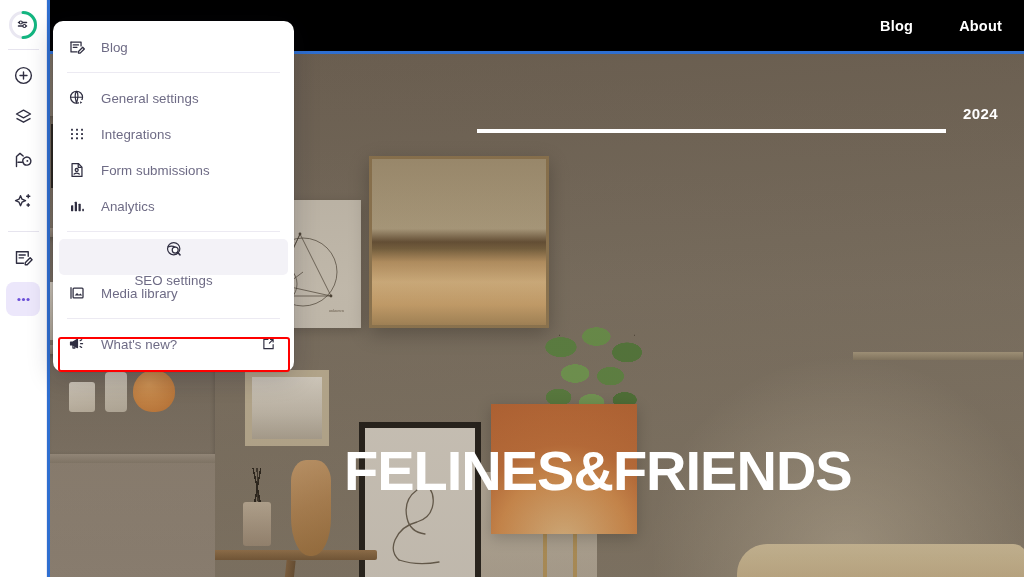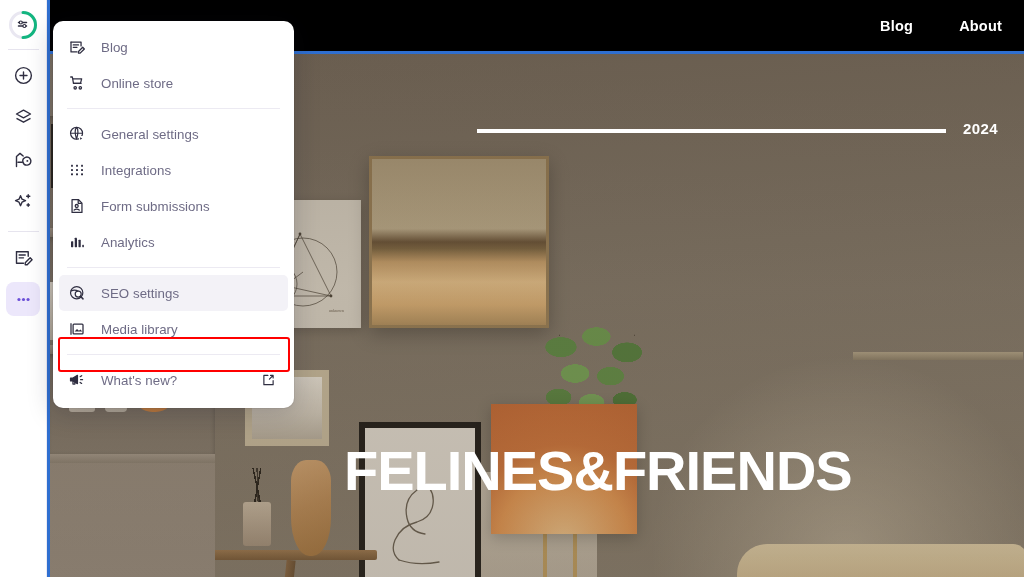--- a/index.html
+++ b/index.html
@@ -232,21 +232,21 @@
     background: linear-gradient(180deg, rgba(74,62,48,.30) 0%, rgba(74,62,48,.20) 45%, rgba(74,62,48,.26) 100%);
     pointer-events: none;
   }
 
   
   .hero-rule {
     position: absolute; left: 430px; top: 129px; width: 469px; height: 4px;
     background: #ffffff; z-index: 8;
   }
   .hero-year {
-    position: absolute; left: 916px; top: 120px;
+    position: absolute; left: 916px; top: 105px;
     color: #ffffff; font-size: 15px; font-weight: 700; letter-spacing: .4px;
     z-index: 8;
   }
   .hero-title {
     position: absolute; left: 297px; top: 443px;
     color: #ffffff; font-size: 56px; font-weight: 700;
     letter-spacing: -1px; line-height: 1; white-space: nowrap;
     z-index: 8;
   }
 
@@ -286,21 +286,21 @@
   }
   .menu-item .mi-icon {
     width: 20px; height: 20px; flex: 0 0 20px;
     display: flex; align-items: center; justify-content: center;
     color: #2f2e41;
   }
   .menu-item .mi-label {
     font-size: 13.3px; color: #6e6b85; letter-spacing: .05px;
     white-space: nowrap;
   }
-  .menu-item.hovered { background: #f3f2f7; }
+  .menu-item.hovered { background: #f3f2f7; flex-direction: column; }
   .menu-item .mi-ext {
     position: absolute; right: 12px; top: 50%; transform: translateY(-50%);
     color: #2f2e41; display: flex;
   }
   .menu-div { height: 1px; background: #eceaf2; margin: 7px 14px; }
 
   .highlight-box {
     position: absolute; left: 58px; top: 337px; width: 232px; height: 35px;
     border: 2.5px solid #ff0000; border-radius: 3px;
     z-index: 60; pointer-events: none;
@@ -486,31 +486,20 @@
         <svg width="18" height="18" viewBox="0 0 24 24" fill="none" stroke="currentColor" stroke-width="1.7" stroke-linecap="round" stroke-linejoin="round">
           <path d="M4 5.4h13.4v5.2"></path>
             <path d="M4 5.4v13.2h8"></path>
             <path d="M7 9.2h7M7 12.4h5"></path>
           <path d="M19.6 12.4 14 18v2.2h2.2l5.6-5.6z"></path>
         </svg>
       </span>
       <span class="mi-label">Blog</span>
     </div>
 
-    <div class="menu-item">
-      <span class="mi-icon">
-        <svg width="18" height="18" viewBox="0 0 24 24" fill="none" stroke="currentColor" stroke-width="1.7" stroke-linecap="round" stroke-linejoin="round">
-          <path d="M3.6 4h2.2l1.5 8.6h9.3l1.6-6.2H7"></path>
-          <circle cx="9.6" cy="18.4" r="1.6"></circle>
-            <circle cx="16.4" cy="18.4" r="1.6"></circle>
-          <path d="M7.4 12.6h10"></path>
-        </svg>
-      </span>
-      <span class="mi-label">Online store</span>
-    </div>
 
 
     <div class="menu-div"></div>
 
     <div class="menu-item">
       <span class="mi-icon">
         <svg width="18" height="18" viewBox="0 0 24 24" fill="none" stroke="currentColor" stroke-width="1.6">
           <circle cx="11.4" cy="11" r="8"></circle>
           <path d="M3.4 11h16M11.4 3q3.6 4 0 16M11.4 3q-3.6 4 0 16"></path>
           <path d="M14.6 14.6h5.8v5.8h-5.8z" fill="#fff" stroke="none"></path>

